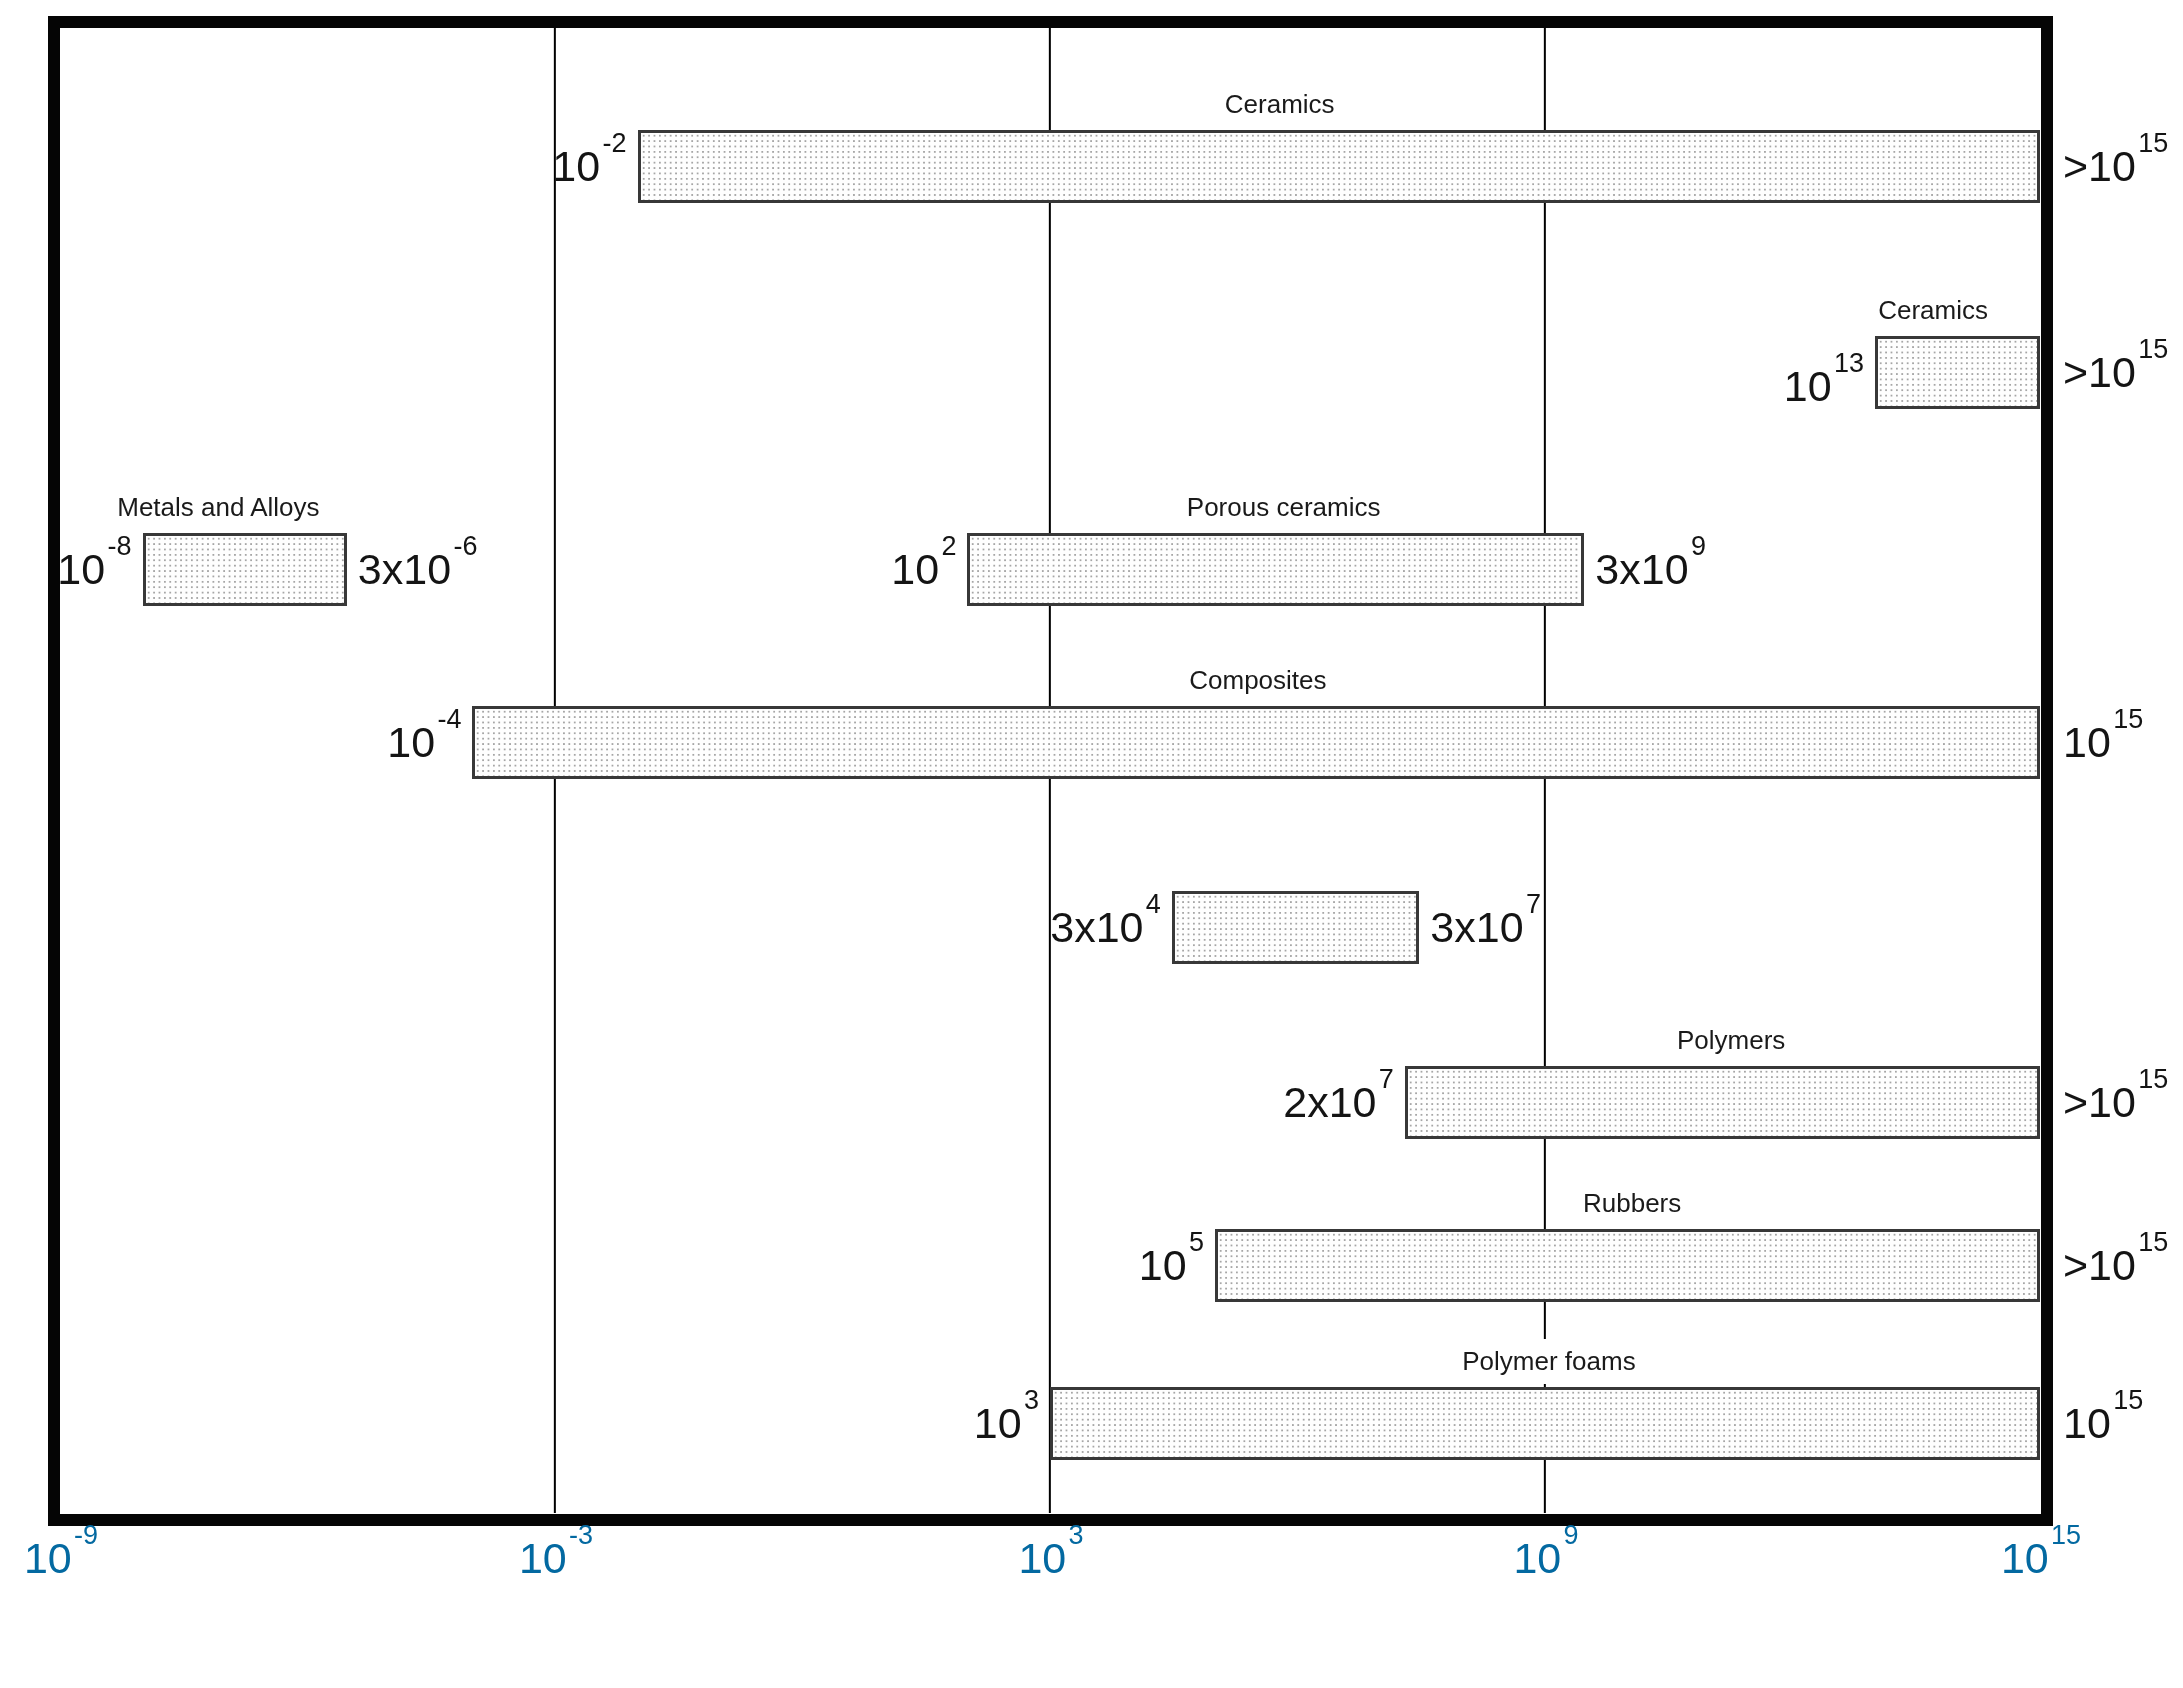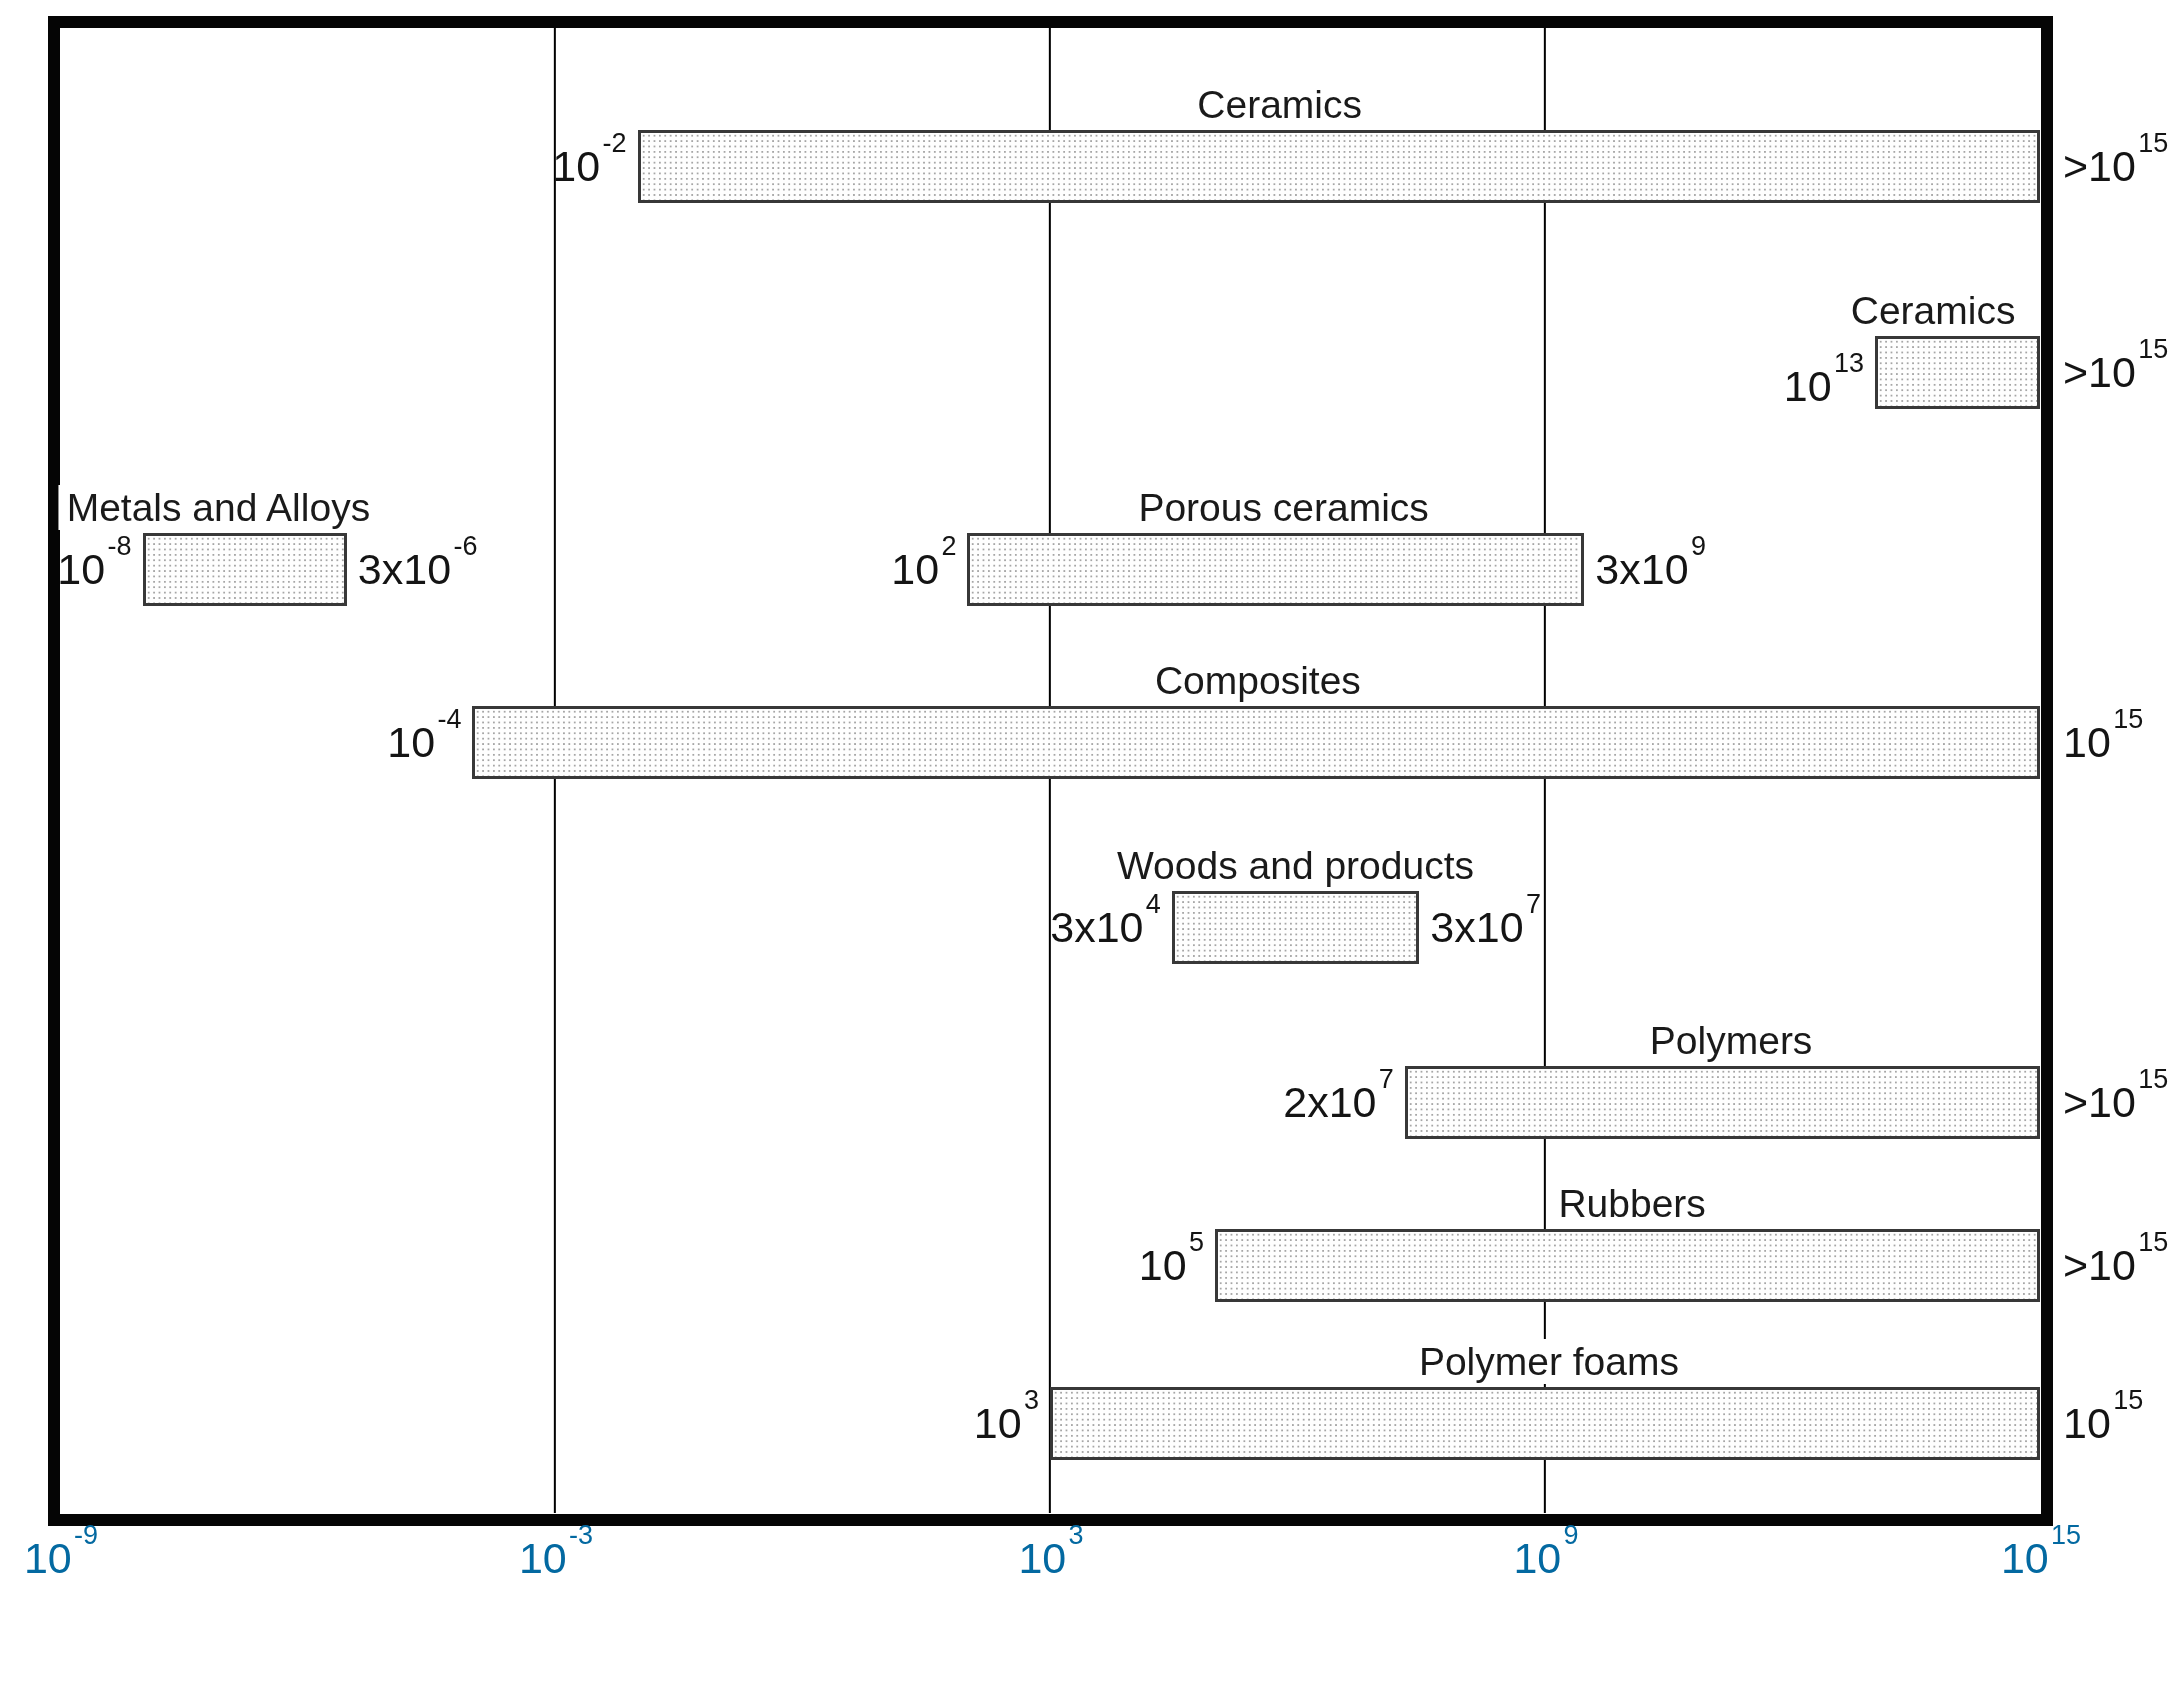--- a/index.html
+++ b/index.html
@@ -17,21 +17,21 @@
     transform:translateX(-50%);z-index:0;
   }
   .bar{
     position:absolute;height:73px;box-sizing:border-box;border:3.1px solid #383838;
     background-color:#fefefe;
     background-image:radial-gradient(circle,#a6a6a6 1.3px,rgba(0,0,0,0) 1.4px);
     background-size:5.4px 5.4px;z-index:1;
   }
   .name-label{
     position:absolute;transform:translateX(-50%);z-index:2;background:#ffffff;
-    padding:0 7.8px;font-size:39px;line-height:45px;white-space:nowrap;color:#1a1a1a;
+    padding:0 7.8px;font-size:26px;line-height:45px;white-space:nowrap;color:#1a1a1a;
   }
   .val-label{
     position:absolute;height:73px;display:flex;align-items:center;z-index:2;
     font-size:43px;white-space:nowrap;color:#141414;
   }
   .val-label.min{transform:translateX(calc(-100% - 11px));}
   .vl sup{font-size:27px;line-height:0;position:relative;top:-0.5em;margin-left:2.3px;}
   .axis-ticks{position:absolute;left:61px;top:1533px;width:1980px;height:74px;}
   .tick{
     position:absolute;transform:translateX(-50%);font-size:43px;line-height:51px;
@@ -91,21 +91,20 @@
         </div>
         <div class="bar" style="left: 20.8333%; width: 79.1667%; top: 678px; height: 73px;"></div>
         <div class="name-label" style="left: 60.5%; top: 630px;">Composites</div>
         <div class="val-label min" style="left: 20.8333%; top: 678px;">
           <span class="vl"><span>10</span><sup>-4</sup></span>
         </div>
         <div class="val-label max" style="top: 678px; left: calc(100% + 23px);">
           <span class="vl"><span>10</span><sup>15</sup></span>
         </div>
         <div class="bar" style="left: 56.1547%; width: 12.5%; top: 863px; height: 73px;"></div>
-        <div class="name-label" style="left: 62.4%; top: 815px;">Woods and products</div>
         <div class="val-label min" style="left: 56.1547%; top: 863px;">
           <span class="vl"><span>3x10</span><sup>4</sup></span>
         </div>
         <div class="val-label max" style="top: 863px; left: calc(68.6547% + 11px);">
           <span class="vl"><span>3x10</span><sup>7</sup></span>
         </div>
         <div class="bar" style="left: 67.921%; width: 32.079%; top: 1038px; height: 73px;"></div>
         <div class="name-label" style="left: 84.4%; top: 990px;">Polymers</div>
         <div class="val-label min" style="left: 67.921%; top: 1038px;">
           <span class="vl"><span>2x10</span><sup>7</sup></span>

